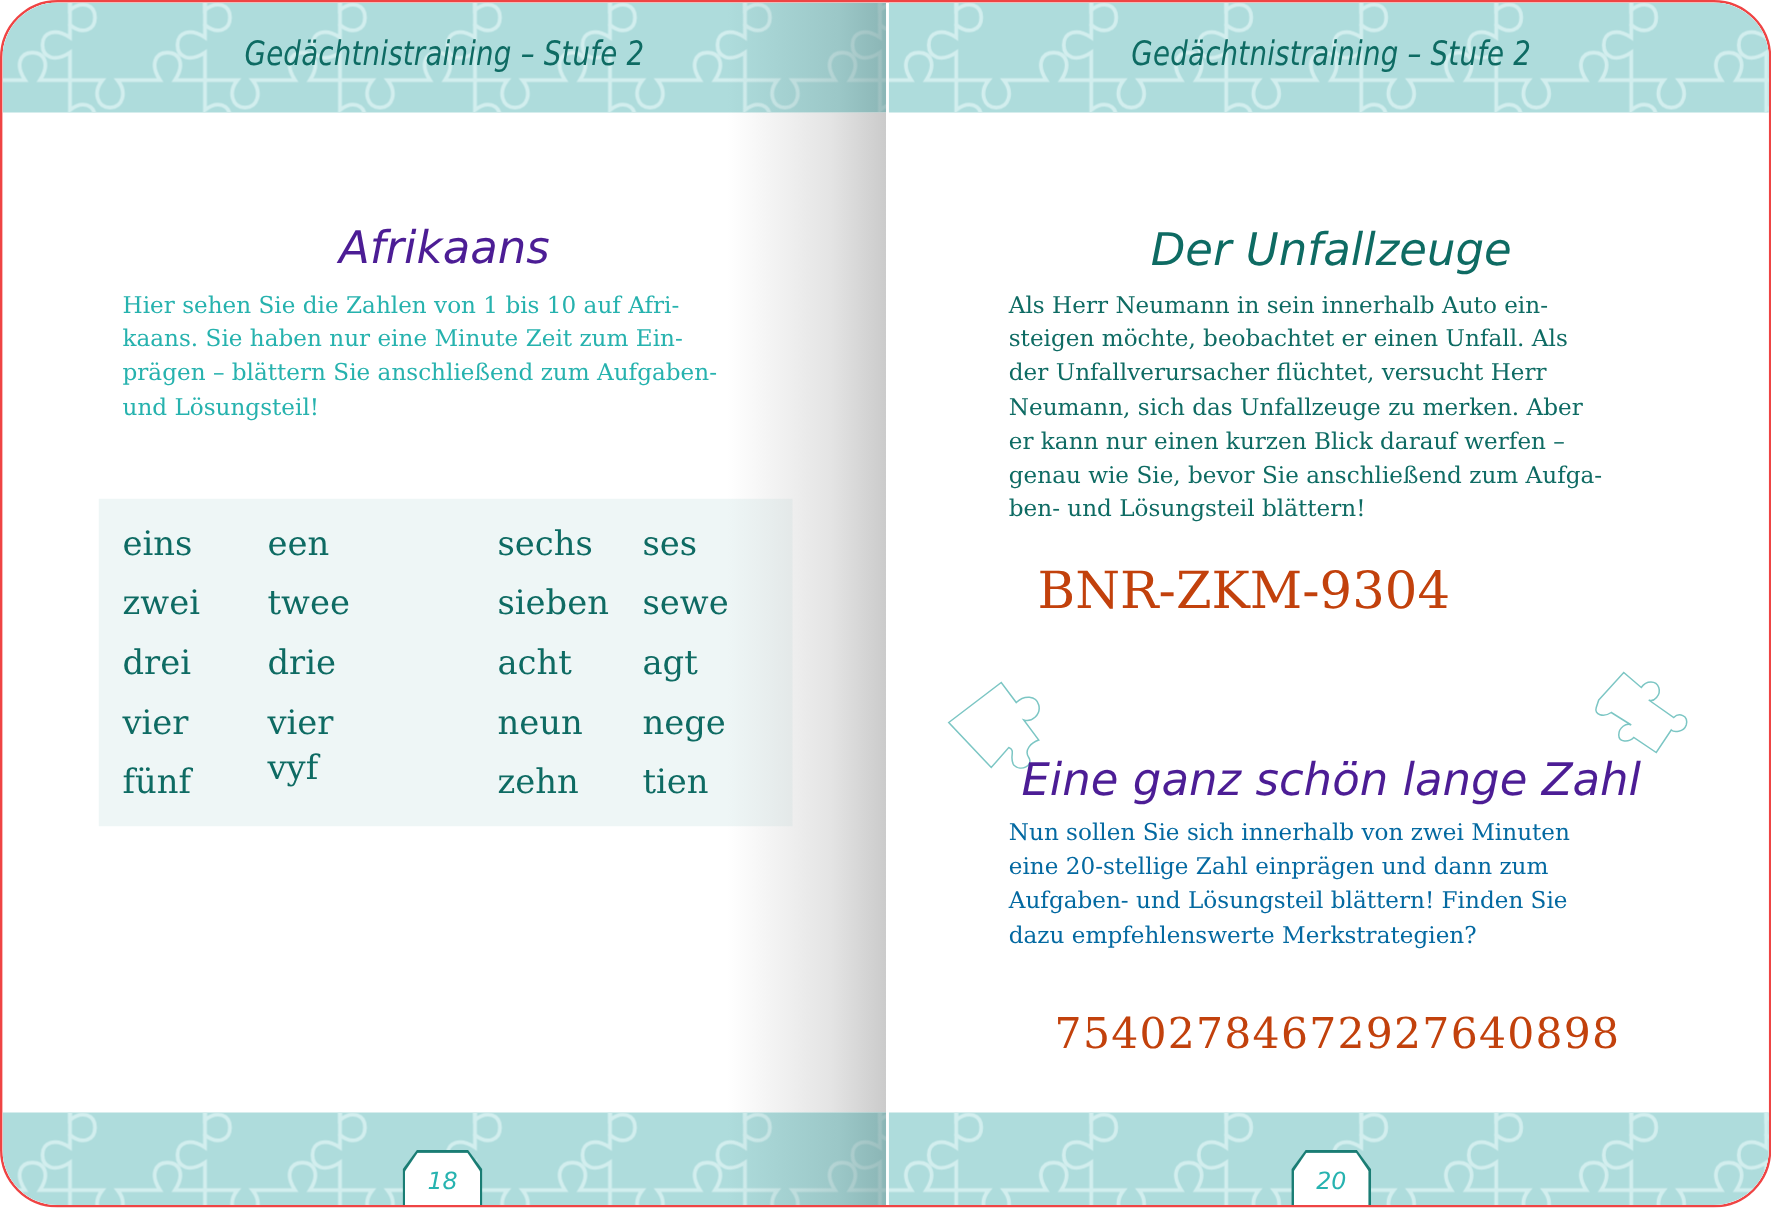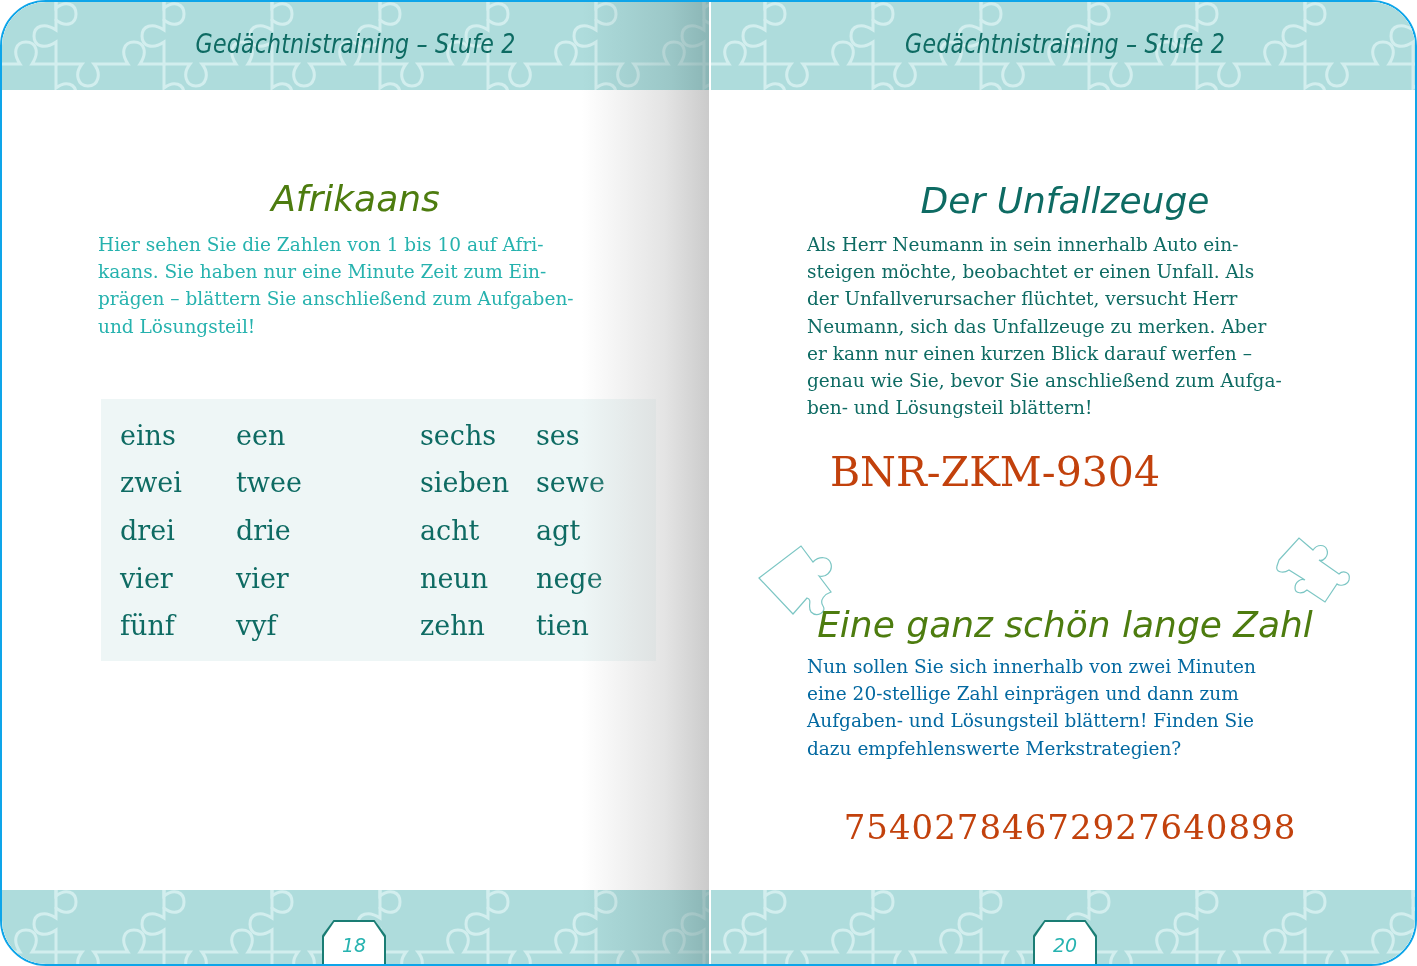--- a/index.html
+++ b/index.html
@@ -1,21 +1,21 @@
 <!DOCTYPE html>
 <html><head>
 <meta charset="utf-8">
 <style>
   * { box-sizing: border-box; margin: 0; padding: 0; }
   html, body { width: 1417px; height: 966px; background: #ffffff; overflow: hidden; }
   body { position: relative; font-family: "DejaVu Serif", serif; }
 
   .spread {
     position: absolute; left: 0; top: 0; width: 1417px; height: 966px;
-    border: 2px solid #0ea5e9; border-radius: 46px; overflow: hidden; background: #fff;
+    border: 2px solid #ef4444; border-radius: 46px; overflow: hidden; background: #fff;
   }
   .page { position: absolute; top: 0; height: 100%; overflow: hidden; background: #fff; }
   .page.left { left: 0; width: 707px; }
   .page.right { left: 709px; width: 708px; }
   .gutter-line { position: absolute; left: 707px; top: 0; width: 2px; height: 100%; background: #ffffff; }
 
   .band {
     position: absolute; left: 0; width: 100%; background-color: #aedcdc; overflow: hidden;
   }
   .band.top { top: 0; height: 88px; }
@@ -47,30 +47,30 @@
   }
   .gutter-shadow-band {
     position: absolute; left: 580px; width: 127px;
     background: linear-gradient(to right, rgba(140,170,170,0) 0%, rgba(120,160,160,0.35) 70%, rgba(110,150,150,0.55) 100%);
   }
 
   .section-title {
     position: absolute; text-align: center; font-family: "DejaVu Sans", sans-serif;
     font-style: italic; font-weight: normal;
   }
-  .t-teal-light { color: #4d7c0f; }
+  .t-teal-light { color: #4c1d95; }
   .t-teal-dark { color: #0e6b63; }
 
   .body-text {
     position: absolute; font-family: "DejaVu Serif", serif; font-size: 18.5px; line-height: 27.2px;
   }
   .body-text .line { display: block; white-space: nowrap; }
 
   .vocab-box {
-    position: absolute; left: 77px; top: 397px; width: 555px; height: 262px; background: #eef6f6; margin-left: 22px;
+    position: absolute; left: 77px; top: 397px; width: 555px; height: 262px; background: #eef6f6;
   }
   .vocab-cell {
     position: absolute; font-family: "DejaVu Serif", serif; font-size: 27px; color: #0e6b63; white-space: nowrap;
   }
 
   .plate {
     position: absolute; left: 0; width: 100%; text-align: center; font-family: "DejaVu Serif", serif;
     color: #c2410c;
   }
 
@@ -128,21 +128,21 @@
       <span class="vocab-cell" style="left:135px;top:116px;">drie</span>
       <span class="vocab-cell" style="left:319px;top:116px;">acht</span>
       <span class="vocab-cell" style="left:435px;top:116px;">agt</span>
 
       <span class="vocab-cell" style="left:19px;top:164px;">vier</span>
       <span class="vocab-cell" style="left:135px;top:164px;">vier</span>
       <span class="vocab-cell" style="left:319px;top:164px;">neun</span>
       <span class="vocab-cell" style="left:435px;top:164px;">nege</span>
 
       <span class="vocab-cell" style="left:19px;top:211px;">fünf</span>
-      <span class="vocab-cell" style="left:135px;top:211px;text-align:center;">vyf</span>
+      <span class="vocab-cell" style="left:135px;top:200px;text-align:center;">vyf</span>
       <span class="vocab-cell" style="left:319px;top:211px;">zehn</span>
       <span class="vocab-cell" style="left:435px;top:211px;">tien</span>
     </div>
 
     <div class="gutter-shadow"></div>
 
     <div class="band bottom">
       <svg class="pattern" width="707" height="80">
           <rect width="707" height="80" fill="url(#puzzle)"></rect>
         </svg>

